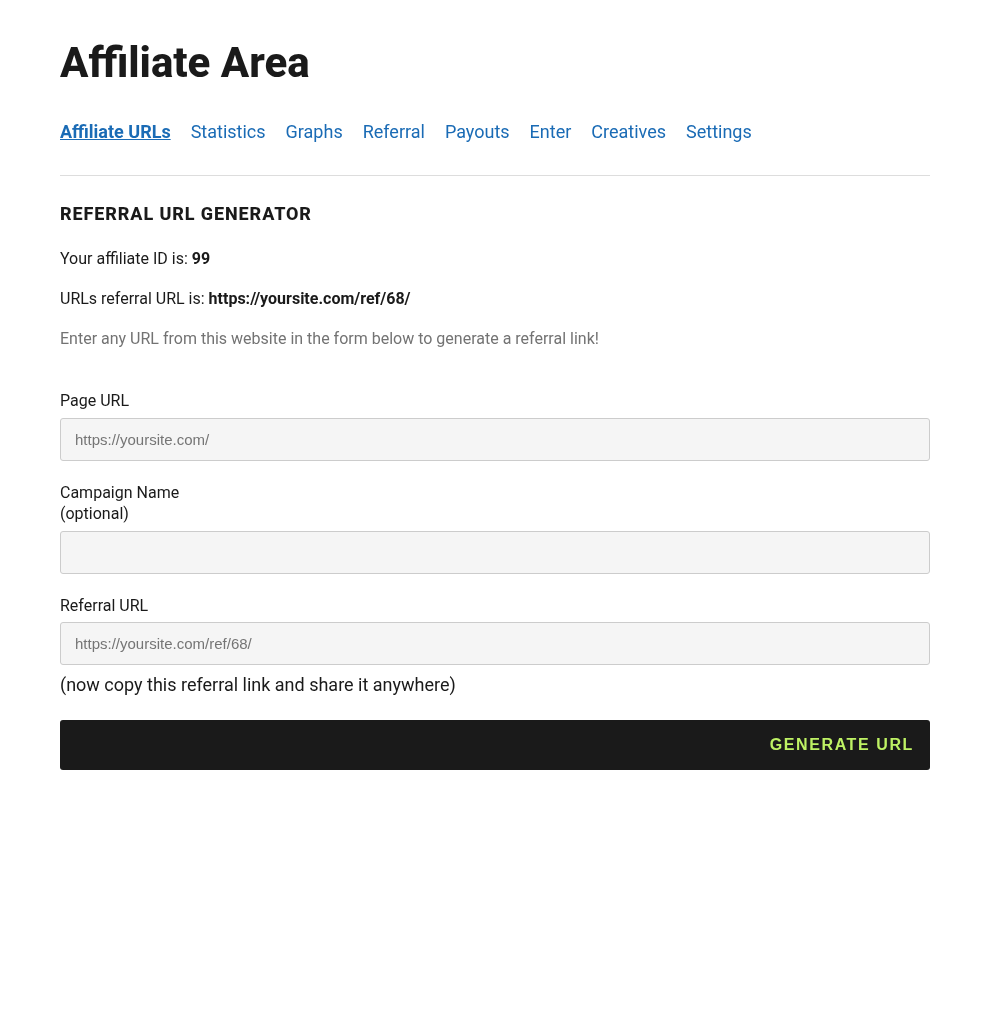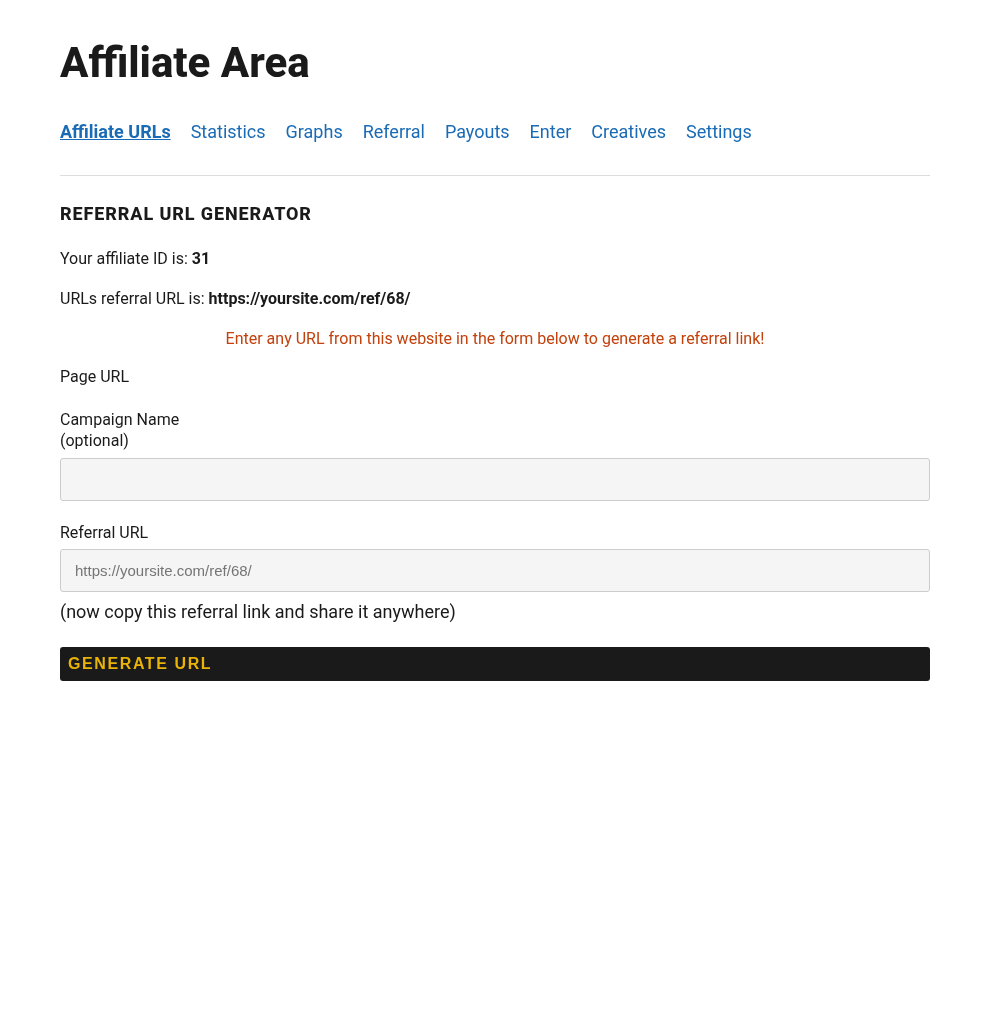--- a/index.html
+++ b/index.html
@@ -66,23 +66,22 @@
       color: #1a1a1a;
       margin-bottom: 16px;
     }
 
     .info-text strong {
       font-weight: 700;
     }
 
     .description-text {
       font-size: 16px;
-      color: #c2410c;
-      margin-bottom: 16px;
-      text-align: center;
+      color: #737373;
+      margin-bottom: 40px;
     }
 
     .form-group {
       margin-bottom: 22px;
     }
 
     .form-label {
       display: block;
       font-size: 16px;
       color: #1a1a1a;
@@ -104,32 +103,32 @@
 
     .form-hint {
       font-size: 18px;
       color: #1a1a1a;
       margin-top: 6px;
     }
 
     .generate-btn {
       display: block;
       width: 100%;
-      padding: 8px;
+      padding: 16px;
       background-color: #1a1a1a;
-      color: #eab308;
+      color: #bef264;
       font-size: 16px;
       font-weight: 700;
       letter-spacing: 0.1em;
       text-transform: uppercase;
       border: none;
       border-radius: 3px;
       cursor: pointer;
       margin-top: 10px;
-      text-align: left;
+      text-align: right;
     }
 
     .divider {
       border: none;
       border-top: 1px solid #dddddd;
       margin: 0 0 24px 0;
     }
   </style>
 </head>
 <body>
@@ -148,31 +147,32 @@
       <a class="nav-tab" href="#">Enter</a>
       <a class="nav-tab" href="#">Creatives</a>
       <a class="nav-tab" href="#">Settings</a>
     </nav>
 
   <hr class="divider">
 
   <h2 class="section-title">REFERRAL URL GENERATOR</h2>
 
   <p class="info-text">
-    <span>Your affiliate ID is: </span><strong>31</strong>
+    <span>Your affiliate ID is: </span><strong>99</strong>
   </p>
 
   <p class="info-text">
     <span>URLs referral URL is: </span><strong>https://yoursite.com/ref/68/</strong>
   </p>
 
   <p class="description-text">Enter any URL from this website in the form below to generate a referral link!</p>
 
   <div class="form-group">
     <label class="form-label">Page URL</label>
+    <input class="form-input" type="text" placeholder="https://yoursite.com/" style="">
   </div>
 
   <div class="form-group">
     <label class="form-label">Campaign Name<br>(optional)</label>
     <input class="form-input" type="text" placeholder="" style="">
   </div>
 
   <div class="form-group">
     <label class="form-label">Referral URL</label>
     <input class="form-input" type="text" placeholder="https://yoursite.com/ref/68/" style="">

